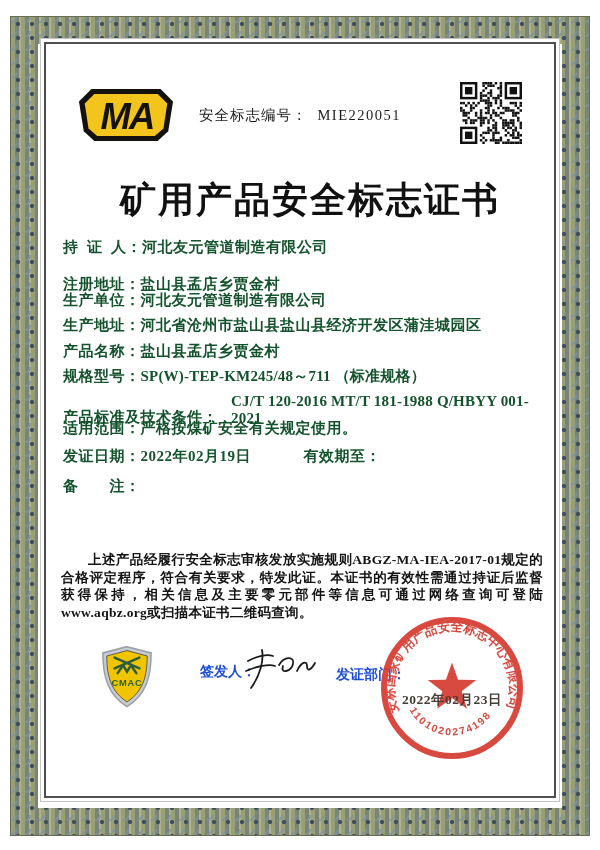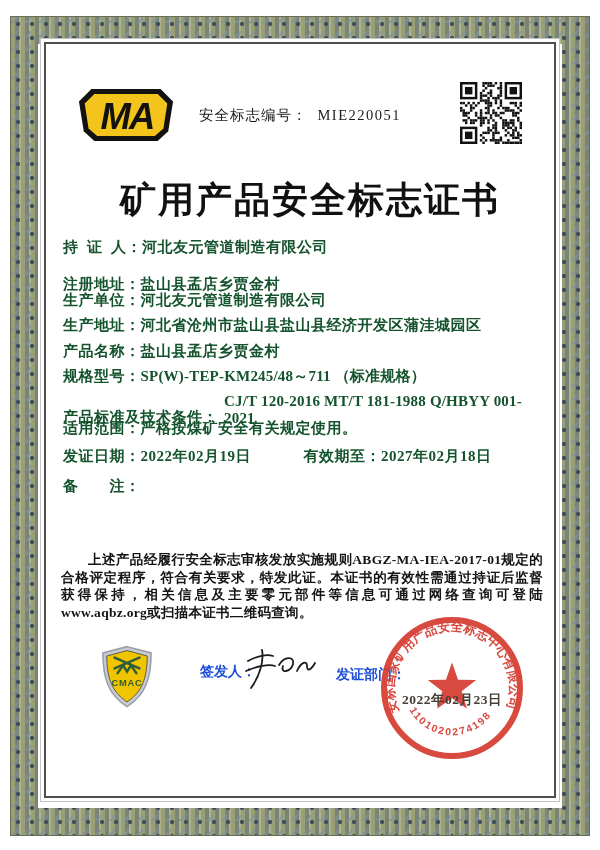--- a/index.html
+++ b/index.html
@@ -25,21 +25,21 @@
   .abs { position:absolute; }
   .header-no { left:0; top:106px; width:600px; text-align:center;
     font-size:14.5px; color:#1c1c1c; letter-spacing:1px; }
   .header-no .val { margin-left:10px; letter-spacing:1.5px; }
 
   .title { left:0; top:176px; width:600px; text-align:center; font-size:36px;
     font-weight:bold; color:#111; letter-spacing:2px;margin-left:10px; }
   .row { position:absolute; left:63px; width:484px; display:flex; align-items:flex-end;
     font-size:15px; color:#14532d; }
   .row-label { white-space:pre; font-weight:600; flex:0 0 77px; letter-spacing:0.5px; }
-  .row-label.auto { flex:0 0 auto; margin-right:6px; }
+  .row-label.auto { flex:0 0 auto; margin-right:13px; }
   .row-value { font-weight:700; letter-spacing:0.5px; }
   .row-value.mono { letter-spacing:0.2px; }
   .w163 { flex:0 0 163px; }
 
   .statement { left:61px; top:551px; width:482px; font-size:13.5px; line-height:17.5px;
     font-weight:700; color:#141414; text-align:justify; text-indent:2em; letter-spacing:0.3px; }
 
   .signer-label, .dept-label { font-size:14px; font-weight:700; color:#1d4ed8; }
   .signer-label { left:200px; top:663px; }
   .dept-label { left:336px; top:666px; }
@@ -319,21 +319,20 @@
   </div>
   <div class="row" style="top:419px">
     <span class="row-label">适用范围：</span>
     <span class="row-value">严格按煤矿安全有关规定使用。</span>
   </div>
 
   <div class="row" style="top:447px">
     <span class="row-label">发证日期：</span>
     <span class="row-value w163">2022年02月19日</span>
     <span class="row-label">有效期至：</span>
-    <span class="row-value">2027年02月18日</span>
   </div>
 
   <div class="row" style="top:477px">
     <span class="row-label">备　　注：</span>
     <span class="row-value"></span>
   </div>
 
   <div class="abs statement">上述产品经履行安全标志审核发放实施规则ABGZ-MA-IEA-2017-01规定的合格评定程序，符合有关要求，特发此证。本证书的有效性需通过持证后监督获得保持，相关信息及主要零元部件等信息可通过网络查询可登陆www.aqbz.org或扫描本证书二维码查询。</div>
 
   <svg class="abs" style="left:99px;top:645px;" width="56" height="64" viewBox="0 0 72 82">

